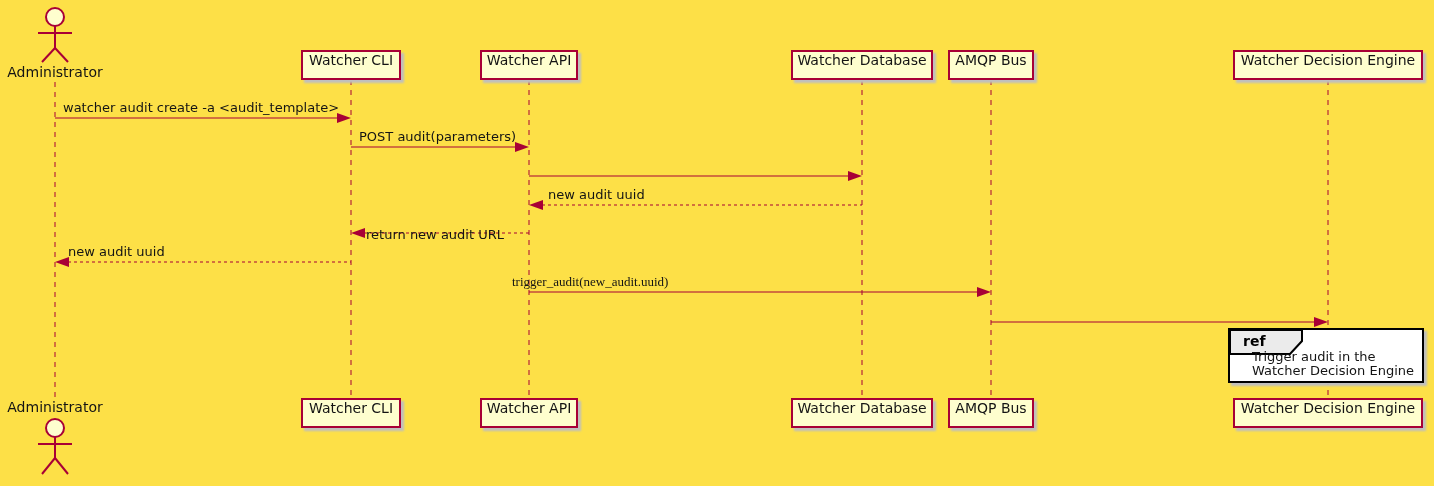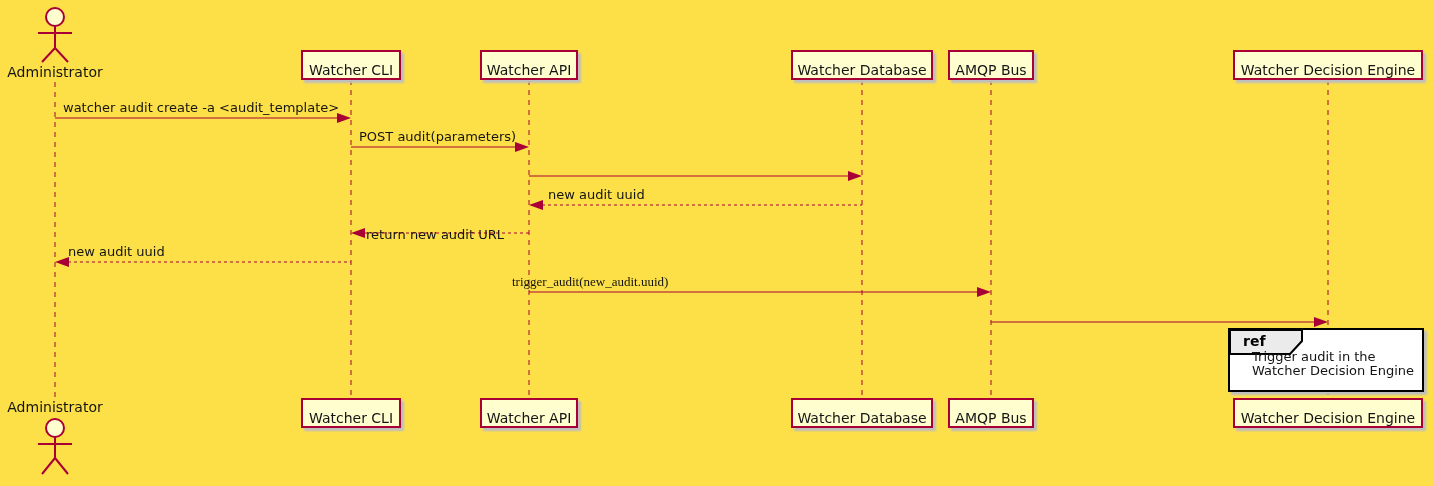--- a/index.html
+++ b/index.html
@@ -19,40 +19,40 @@
     overflow:hidden;
   }
   .layer{position:absolute;left:0;top:0;}
   .pbox{
     position:absolute;
     height:30px;
     box-sizing:border-box;
     background:var(--pfill);
     border:2px solid var(--line);
     box-shadow:3px 3px 2px #bfbfbf;
-    display:flex;align-items:flex-end;justify-content:center;
+    display:flex;align-items:flex-start;justify-content:center;
     font-size:14px;
     white-space:nowrap;
   }
   .actor-label{
     position:absolute;
     left:0;width:110px;
     text-align:center;
     font-size:14px;
     white-space:nowrap;
   }
   .msg{
     position:absolute;
     font-size:13px;
     white-space:nowrap;
     line-height:14px;
   }
   .ref{
     position:absolute;
-    left:1228px;top:328px;width:196px;height:64px;
+    left:1228px;top:328px;width:196px;height:55px;
     box-sizing:border-box;
     background:#ffffff;
     border:2px solid var(--ref-border);
     box-shadow:3px 3px 2px #bfbfbf;
   }
   .ref-tab-svg{position:absolute;left:0;top:0;}
   .ref-kw{
     position:absolute;left:13px;top:3px;
     font-size:14px;font-weight:bold;color:#000;
   }

